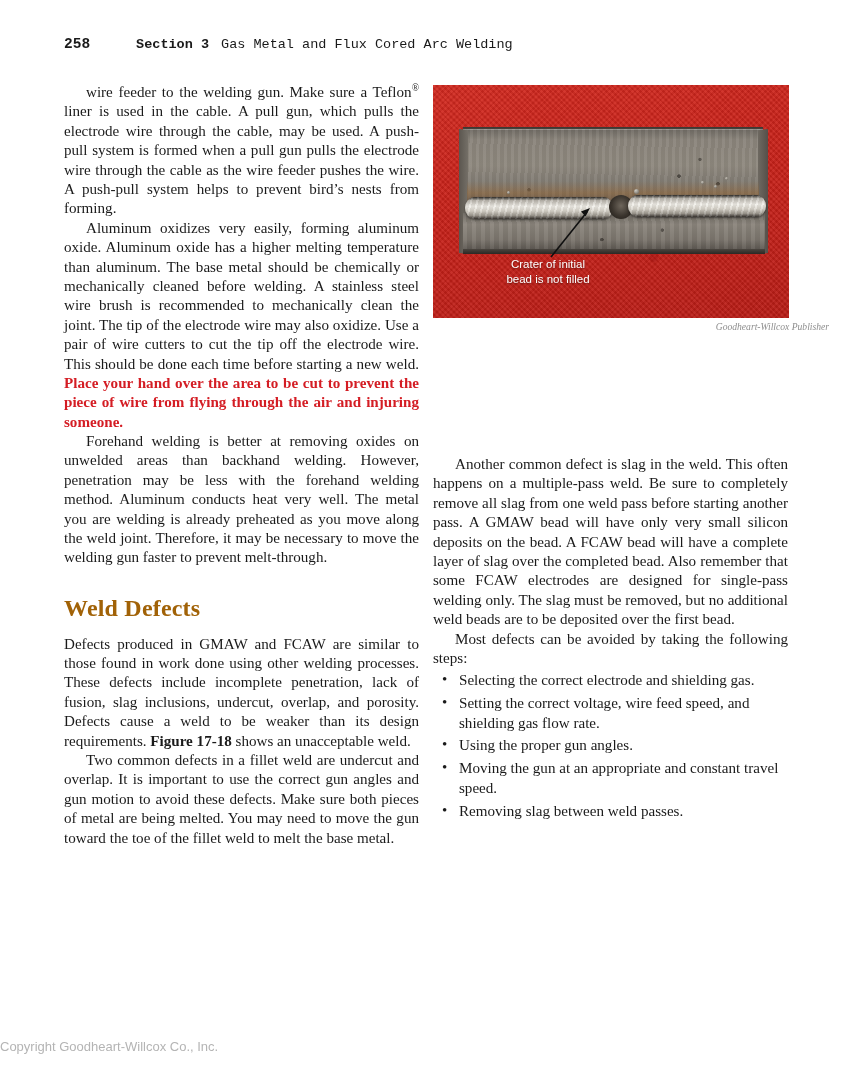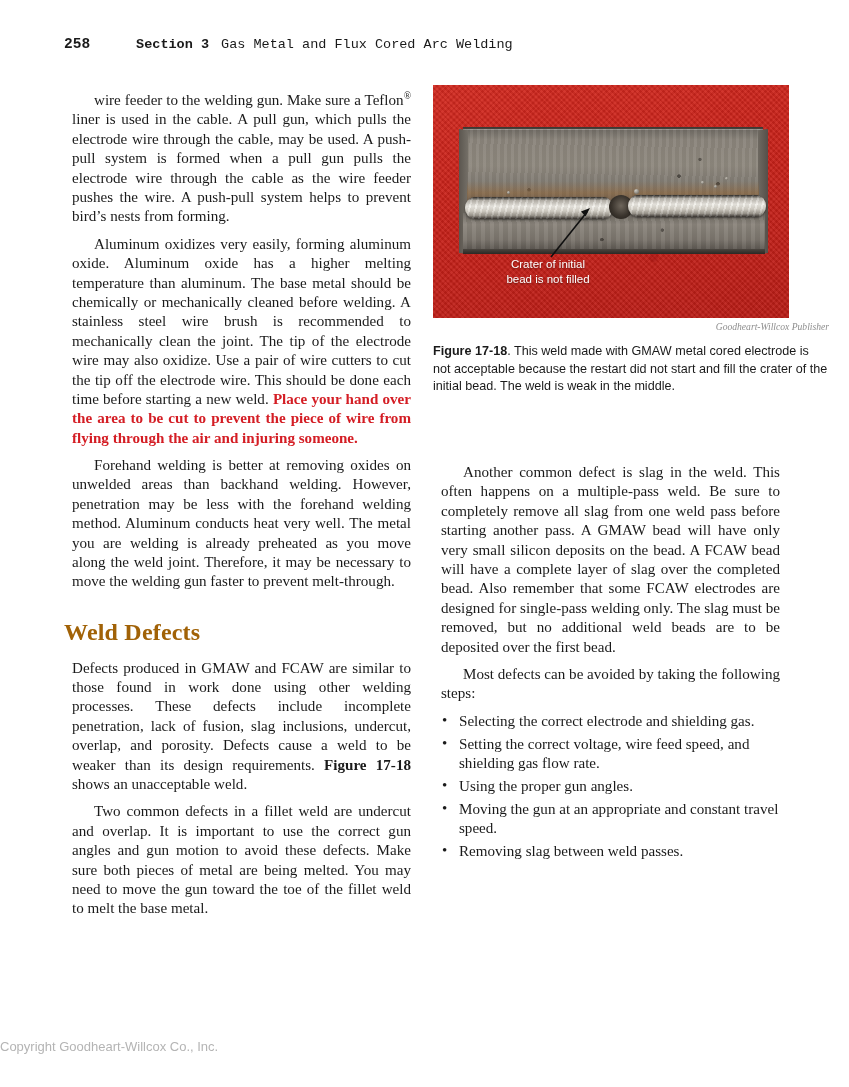--- a/index.html
+++ b/index.html
@@ -29,21 +29,21 @@
     position:absolute;
     width:355px;
     font-size:15.1px;
     line-height:1.285;
     text-align:justify;
     -webkit-hyphens:none; hyphens:none;
   }
   .col-left  { left:64px;  top:82px; }
   .col-right { left:433px; top:455px; }
 
-  p { margin:8px; text-indent:22px; }
+  p { margin:0; text-indent:22px; }
   p.noindent { text-indent:0; }
   .warn { color:#d41d24; font-weight:bold; }
   sup { font-size:0.64em; vertical-align:super; }
 
   h2.section-head {
     color:#a16207;
     font-family:"Liberation Serif", serif;
     font-weight:bold;
     font-size:24px;
     margin:25px 0 11px 0;
@@ -244,23 +244,20 @@
       </svg>
 
       <div class="anno-label">
         <div>Crater of initial</div>
         <div>bead is not filled</div>
       </div>
     </div>
 
     <div class="credit">Goodheart-Willcox Publisher</div>
 
-    <div class="caption">
-      <b>Figure 17-18</b><span>. This weld made with GMAW metal cored electrode is not acceptable because the restart did not start and fill the crater of the initial bead. The weld is weak in the middle.</span>
-    </div>
   </div>
 
   <div class="col col-right">
     <p>Another common defect is slag in the weld. This often happens on a multiple-pass weld. Be sure to completely remove all slag from one weld pass before starting another pass. A GMAW bead will have only very small silicon deposits on the bead. A FCAW bead will have a complete layer of slag over the completed bead. Also remember that some FCAW electrodes are designed for single-pass welding only. The slag must be removed, but no additional weld beads are to be deposited over the first bead.</p>
     <p>Most defects can be avoided by taking the following steps:</p>
     <ul class="steps">
       <li>Selecting the correct electrode and shielding gas.</li>
       <li>Setting the correct voltage, wire feed speed, and shielding gas flow rate.</li>
       <li>Using the proper gun angles.</li>
       <li>Moving the gun at an appropriate and constant travel speed.</li>

